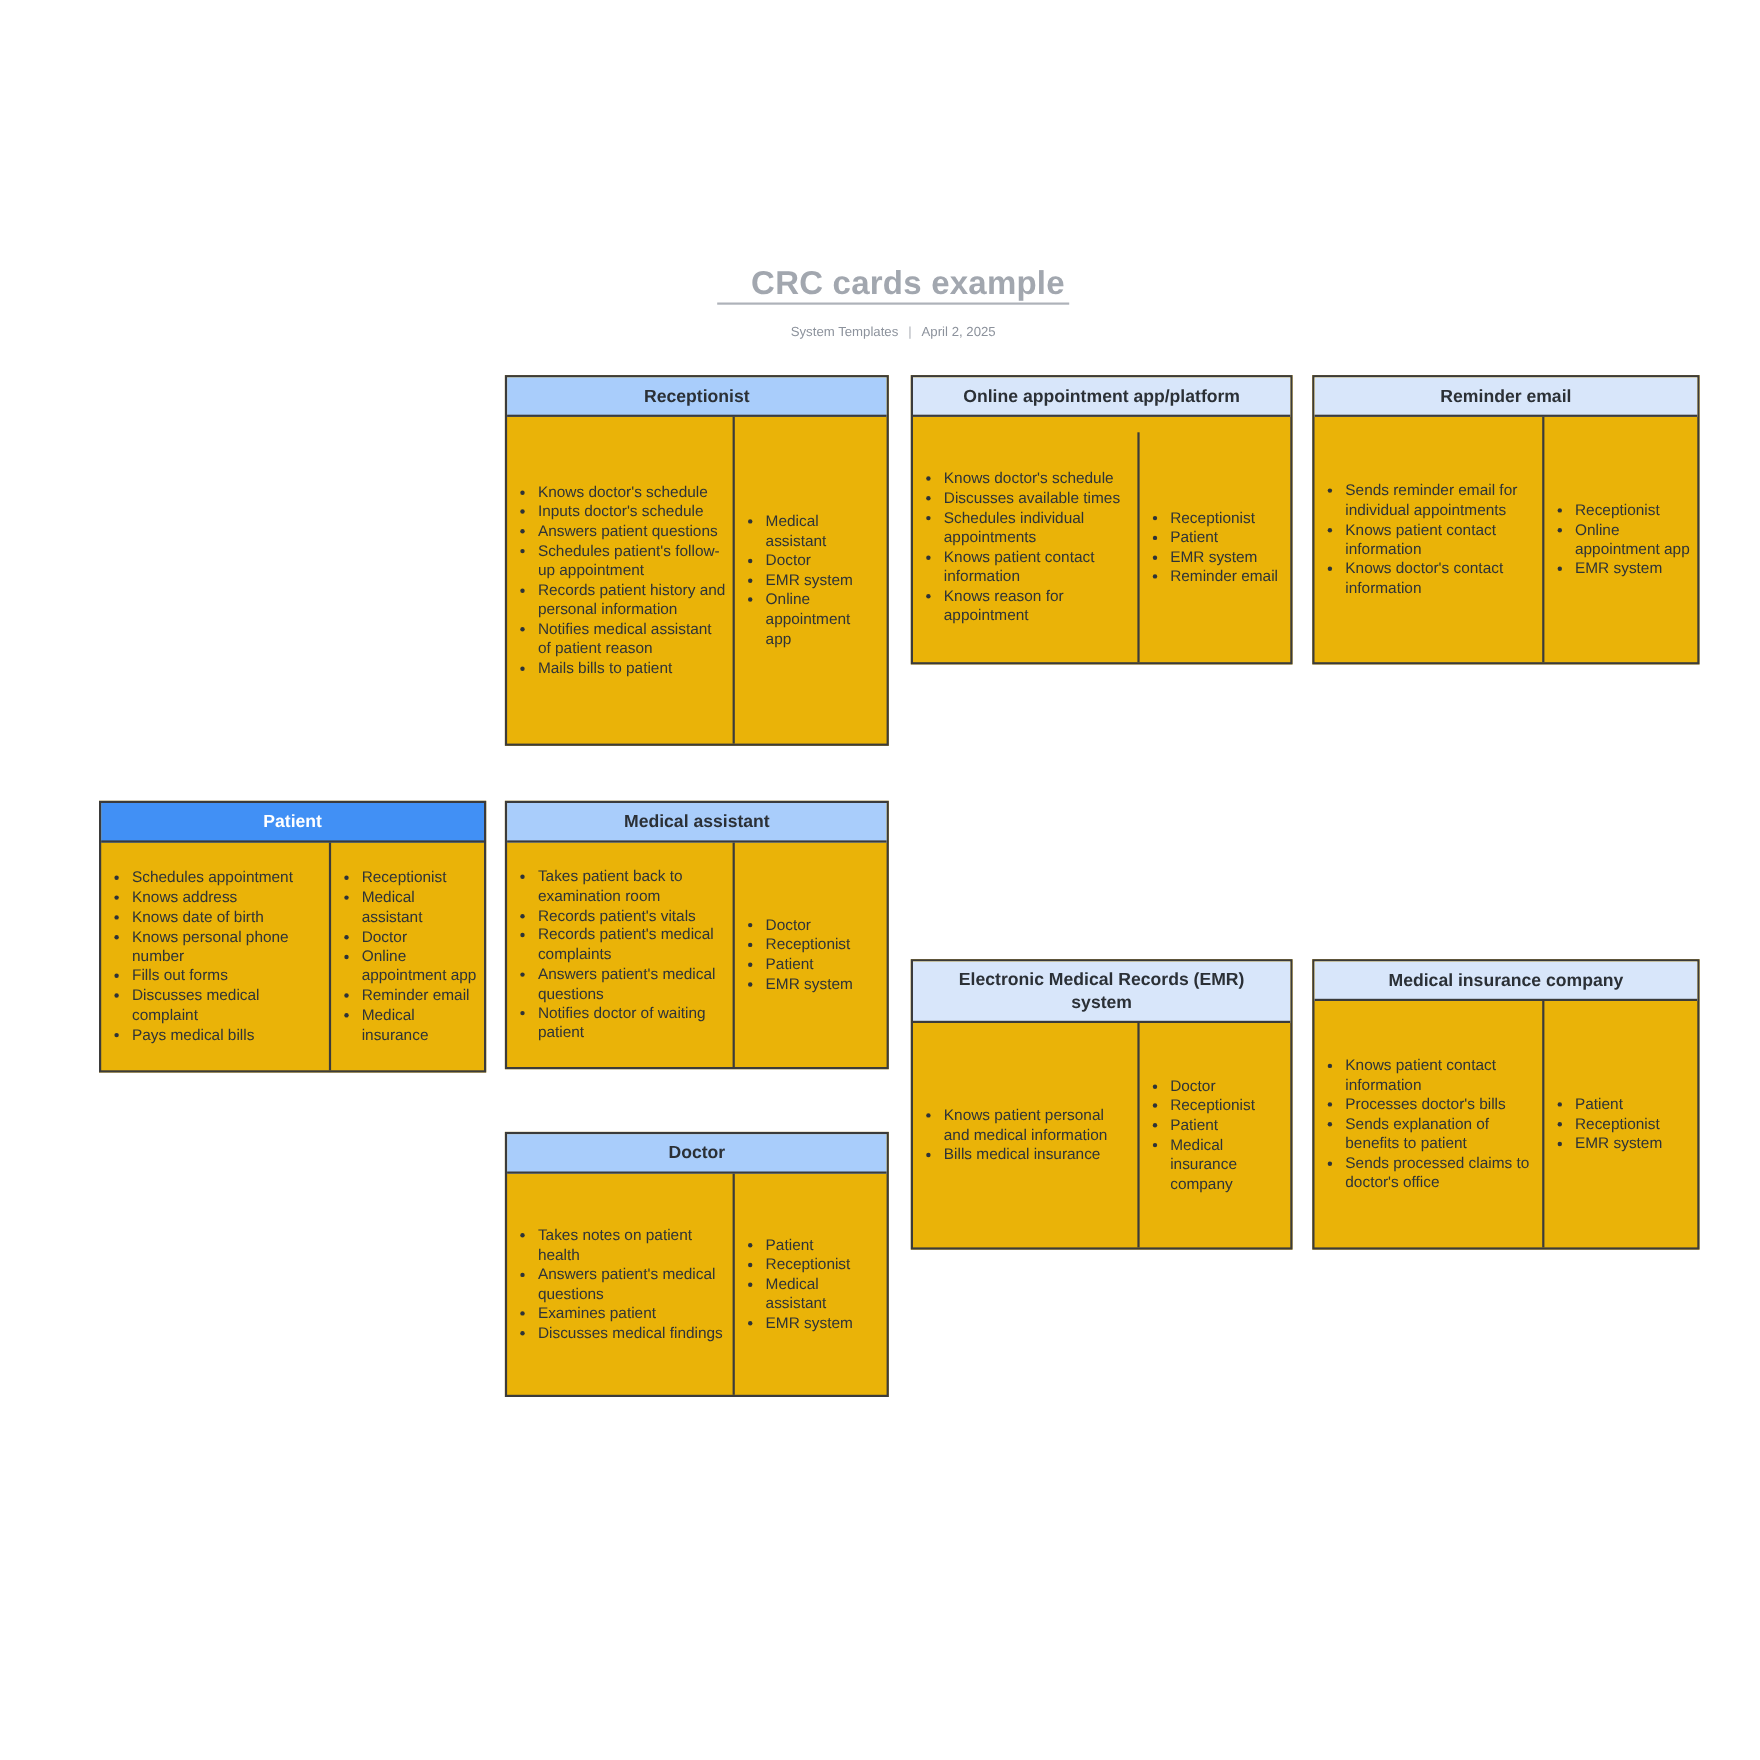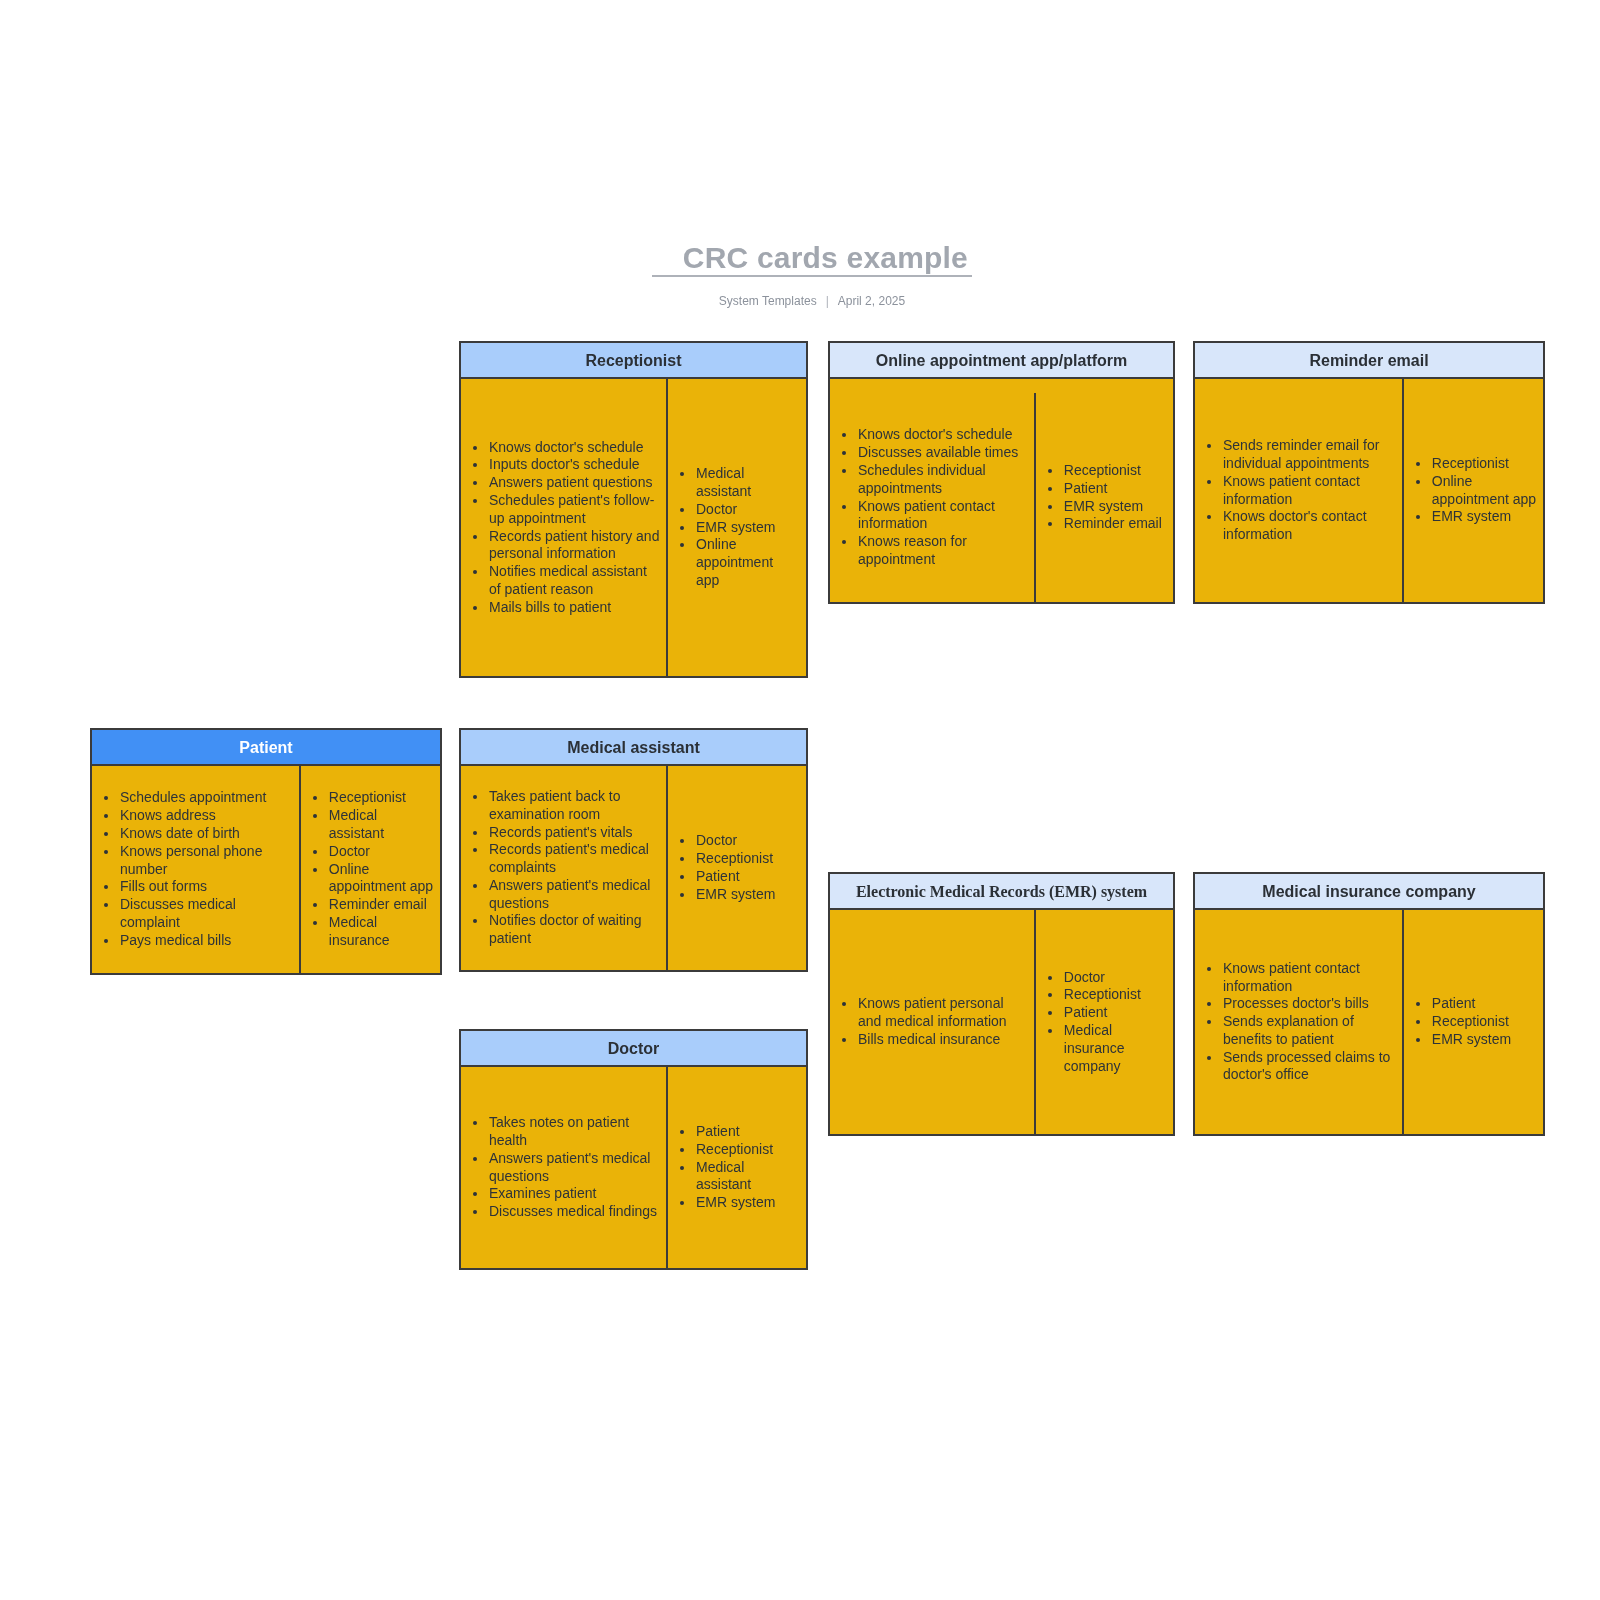--- a/index.html
+++ b/index.html
@@ -74,21 +74,21 @@
 
   
   .card-receptionist      { left: 459px;  top: 341px;  width: 349px; height: 337px; }
   .card-online_appointment{ left: 828px;  top: 341px;  width: 347px; height: 263px; gap: 14px; }
   .card-reminder_email    { left: 1193px; top: 341px;  width: 352px; height: 263px; }
   .card-patient           { left: 90px;   top: 728px;  width: 352px; height: 247px; }
   .card-medical_assistant { left: 459px;  top: 728px;  width: 349px; height: 244px; }
   .card-emr_system        { left: 828px;  top: 872px;  width: 347px; height: 264px; }
   .card-medical_insurance { left: 1193px; top: 872px;  width: 352px; height: 264px; }
   .card-doctor            { left: 459px;  top: 1029px; width: 349px; height: 241px; }
-  .card-emr_system .card-header { padding: 6px 16px; font-family: Liberation Serif, serif; }
+  .card-emr_system .card-header { padding: 6px 16px; }
 </style>
 </head>
 <body>
 
 <div class="canvas">
 
   <div class="doc-header">
     <h1 class="doc-title">CRC cards example</h1>
     <hr class="title-rule">
     <div class="subtitle">

